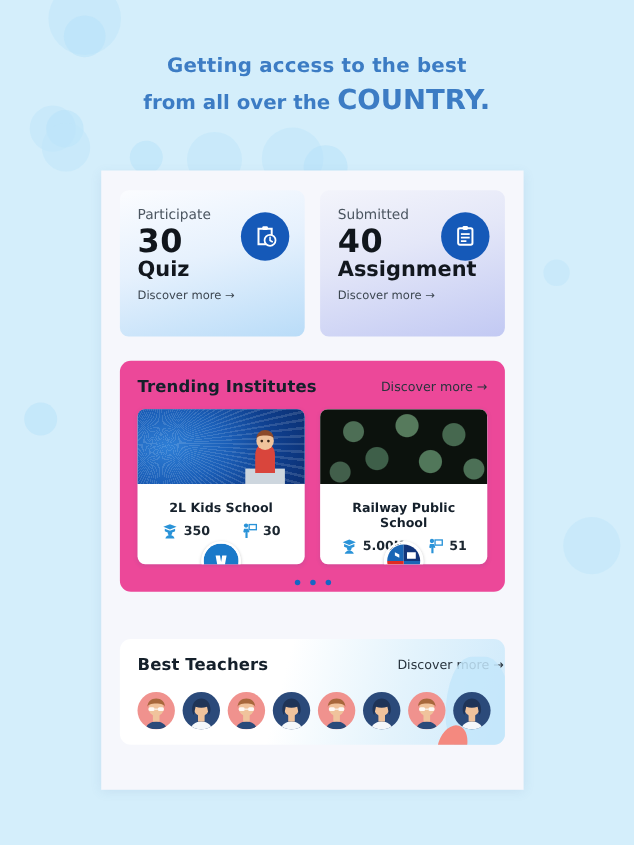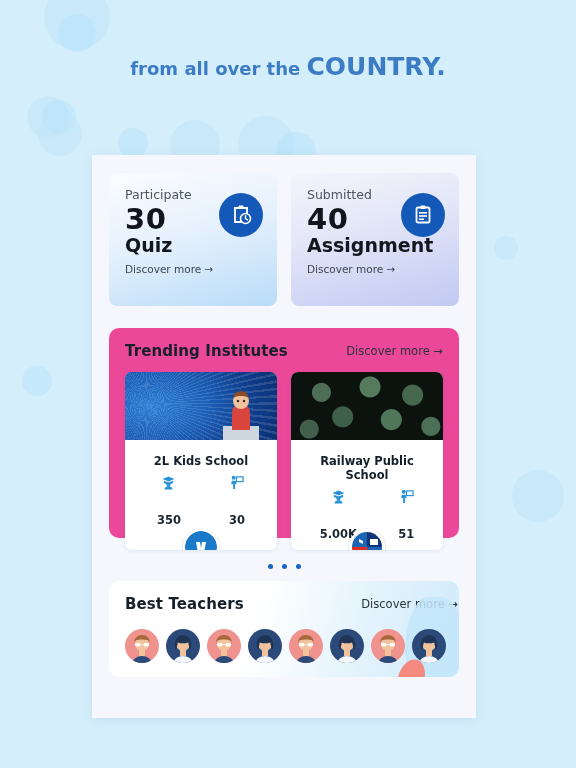--- a/index.html
+++ b/index.html
@@ -153,21 +153,21 @@
   }
   .inst-body { padding: 14px 8px 9px; text-align: center; }
   .inst-name {
     font-size: 11.5px; font-weight: 700; color: #15202b;
     font-family: "DejaVu Sans", sans-serif;
   }
   .inst-stats {
     display: flex; justify-content: space-around; align-items: center;
     margin-top: 7px;
   }
-  .inst-stat { display: flex; align-items: center; gap: 23px; flex-direction: column; }
+  .inst-stat { display: flex; gap: 5px; }
   .inst-stat span {
     font-size: 11.5px; font-weight: 700; color: #1b2630;
     font-family: "DejaVu Sans", sans-serif;
   }
   .dots { display: flex; gap: 9px; justify-content: center; margin-top: 14px; }
   .dot { width: 5px; height: 5px; border-radius: 50%; background: #1666c4; }
 
   
   .teachers {
     position: absolute; left: 17px; top: 426px;
@@ -205,20 +205,21 @@
 <div class="bg-deco" id="deco-e"></div>
 <div class="bg-deco soft" id="deco-f"></div>
 <div class="bg-deco" id="deco-g"></div>
 <div class="bg-deco" id="deco-h"></div>
 <div class="bg-deco soft" id="deco-i"></div>
 <div class="bg-deco" id="deco-j"></div>
 <div class="bg-deco" id="deco-k"></div>
 <div class="bg-deco soft" id="deco-l"></div>
 
 <div class="headline">
+  <div class="l1">Getting access to the best</div>
   <div class="l3"><span>from all over the </span><span class="big">COUNTRY.</span></div>
 </div>
 
 <div class="panel">
 
   <div class="stats-row">
 
     <div class="stat-card quiz">
       <div class="stat-label">Participate</div>
       <div class="stat-number">30</div>

